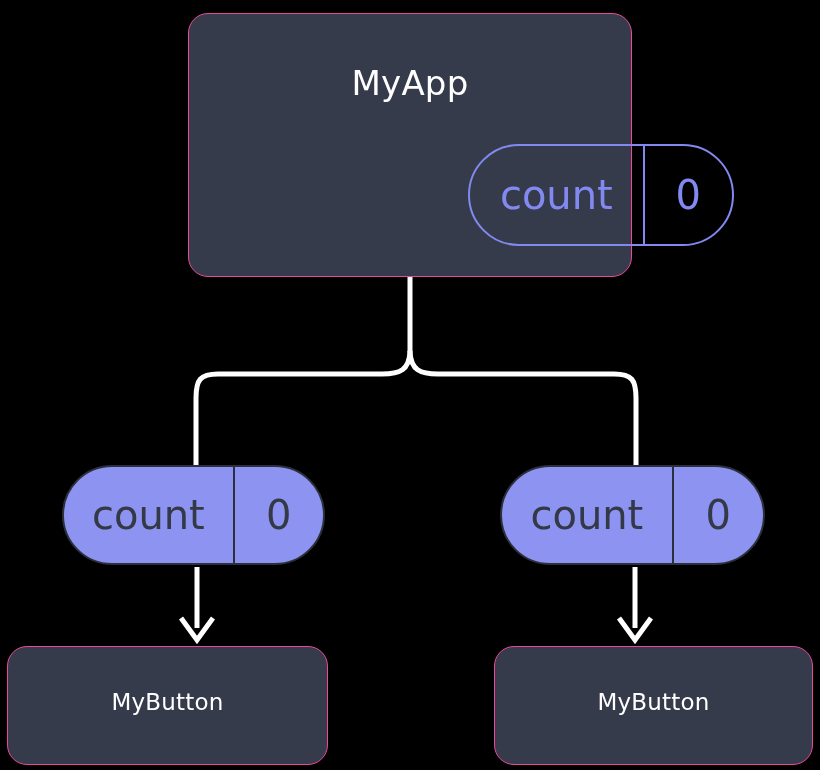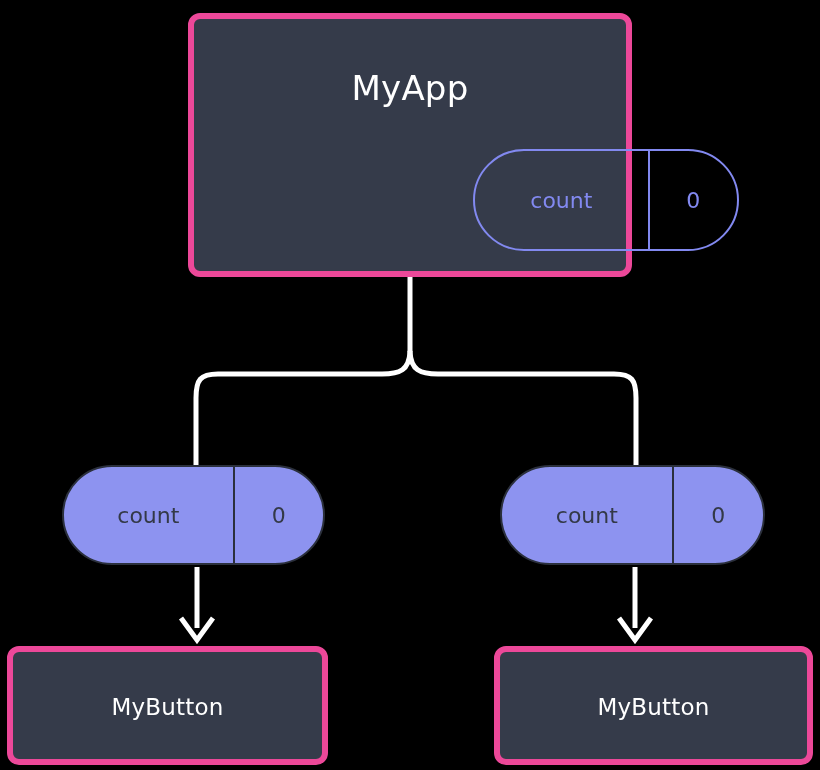--- a/index.html
+++ b/index.html
@@ -21,22 +21,22 @@
     top: 0;
     width: 820px;
     height: 770px;
     pointer-events: none;
   }
 
   
   .comp-box {
     position: absolute;
     background: #353B4A;
-    border: 6px solid #ec4899;
-    border-radius: 12px;
+    border: 1px solid #ec4899;
+    border-radius: 20px;
     box-sizing: border-box;
   }
   .comp-title {
     position: absolute;
     left: 0;
     right: 0;
     text-align: center;
     color: #FFFFFF;
     font-size: 34px;
     font-weight: 400;
@@ -80,21 +80,21 @@
     display: flex;
     align-items: stretch;
     border-radius: 999px;
     overflow: hidden;
   }
   .pill .pill-key,
   .pill .pill-val {
     display: flex;
     align-items: center;
     justify-content: center;
-    font-size: 22px;
+    font-size: 40px;
     font-weight: 400;
     white-space: nowrap;
   }
 
   
   .pill-outline {
     background: transparent;
     border: 2px solid #8289F0;
   }
   .pill-outline .pill-key,

